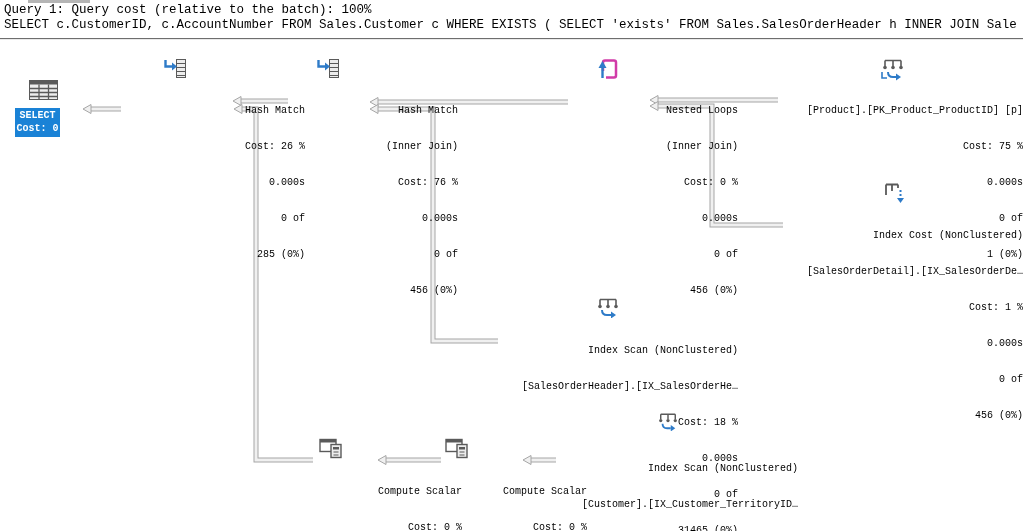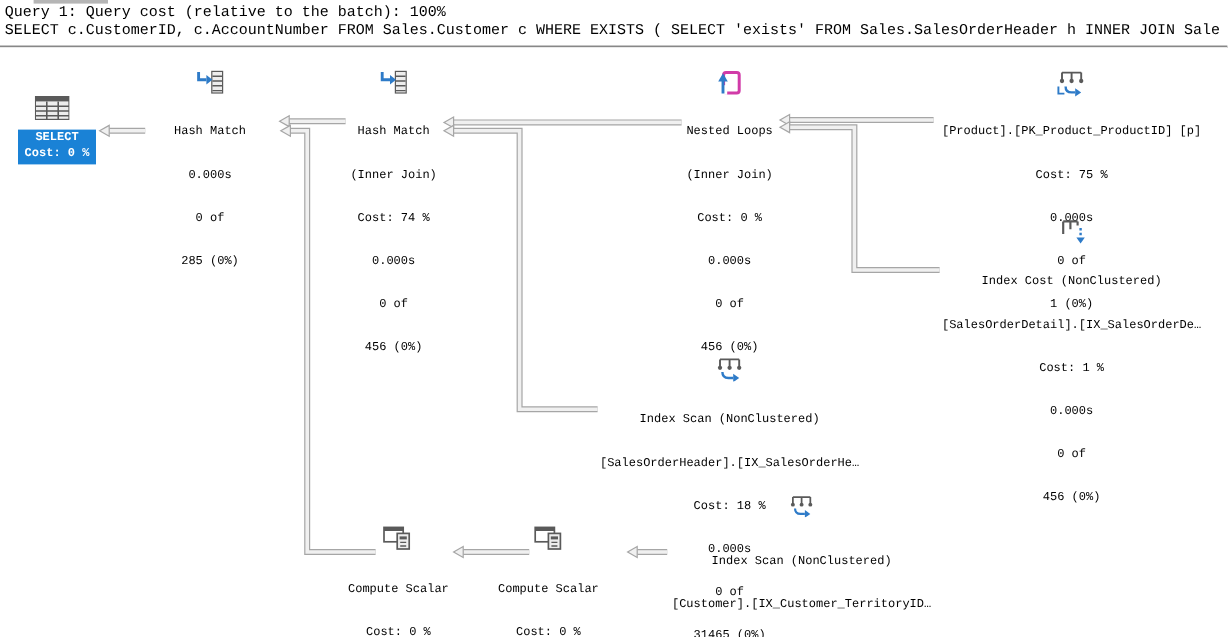--- a/index.html
+++ b/index.html
@@ -17,25 +17,25 @@
   .top-fragment{position:absolute;left:28px;top:0;width:62px;height:3px;background:#b5b5b5;}
   .separator{position:absolute;left:0;top:38px;width:1023px;height:1px;
     background:var(--separator,#6e6e6e);border-bottom:1px solid #e9e9e9;}
   #wires{position:absolute;left:0;top:0;pointer-events:none;}
   .co{stroke:var(--connector-stroke,#a6a6a6);stroke-width:5;fill:none;}
   .ci{stroke:var(--connector-fill,#f0f0f0);stroke-width:3;fill:none;}
   .ah{fill:var(--connector-fill,#f0f0f0);stroke:var(--connector-stroke,#a6a6a6);stroke-width:1;}
   .node{position:absolute;width:260px;}
   .node .icon{position:absolute;top:0;}
   .node-text{
-    position:absolute;left:0;width:260px;text-align:center;
+    position:absolute;left:0;width:260px;text-align:right;
     font-size:10px;line-height:12px;white-space:pre;color:#000;font-family:Liberation Mono, monospace;
   }
   .select-box{
-    position:absolute;left:0;top:28px;width:65px;height:29px;box-sizing:border-box;
+    position:absolute;left:0;top:28px;width:45px;height:29px;box-sizing:border-box;
     background:var(--selected-node-bg,#1a82d6);color:var(--selected-node-text,#fff);
     font-size:10px;line-height:13px;font-weight:bold;text-align:center;padding-top:1px;
   }
   
   .sg{stroke:var(--icon-gray,#5a5a5a);fill:none;}
   .fg{fill:var(--icon-gray,#5a5a5a);stroke:none;}
   .sb{stroke:var(--icon-blue,#2e7bc8);fill:none;}
   .fb{fill:var(--icon-blue,#2e7bc8);stroke:none;}
   .sm{stroke:var(--icon-magenta,#d13ba8);fill:none;}
   .lightcell{fill:#ededed;}
@@ -123,39 +123,40 @@
   <div class="icon" style="left:118px;">
     <svg width="24" height="21" viewBox="0 0 24 21">
       <rect x="13.5" y="1.5" width="9" height="18" class="lightcell" stroke="#5a5a5a"></rect>
       <path class="sg" d="M14 5.5 H22 M14 9.5 H22 M14 13.5 H22 M14 17.5 H22" stroke-width="1.2"></path>
       <path class="sb" d="M2.5 2 V8.5 H9" stroke-width="2.4"></path>
       <polygon class="fb" points="9,4.5 9,12.5 14,8.5"></polygon>
     </svg>
   </div>
   <div class="node-text" style="top:23px;">
     <div>Hash Match</div>
+    <div>Cost: 26 %</div>
     <div>0.000s</div>
     <div>0 of</div>
     <div>285 (0%)</div>
   </div>
 </div>
 
 <div class="node" style="left:198px;top:58px;">
   <div class="icon" style="left:118px;">
     <svg width="24" height="21" viewBox="0 0 24 21">
       <rect x="13.5" y="1.5" width="9" height="18" class="lightcell" stroke="#5a5a5a"></rect>
       <path class="sg" d="M14 5.5 H22 M14 9.5 H22 M14 13.5 H22 M14 17.5 H22" stroke-width="1.2"></path>
       <path class="sb" d="M2.5 2 V8.5 H9" stroke-width="2.4"></path>
       <polygon class="fb" points="9,4.5 9,12.5 14,8.5"></polygon>
     </svg>
   </div>
   <div class="node-text" style="top:23px;">
     <div>Hash Match</div>
     <div>(Inner Join)</div>
-    <div>Cost: 74 %</div>
+    <div>Cost: 76 %</div>
     <div>0.000s</div>
     <div>0 of</div>
     <div>456 (0%)</div>
   </div>
 </div>
 
 <div class="node" style="left:478px;top:57px;">
   <div class="icon" style="left:118px;">
     <svg width="24" height="24" viewBox="0 0 24 24">
       <rect x="7" y="3.5" width="13" height="17" rx="2" class="sm" stroke-width="2.5"></rect>

